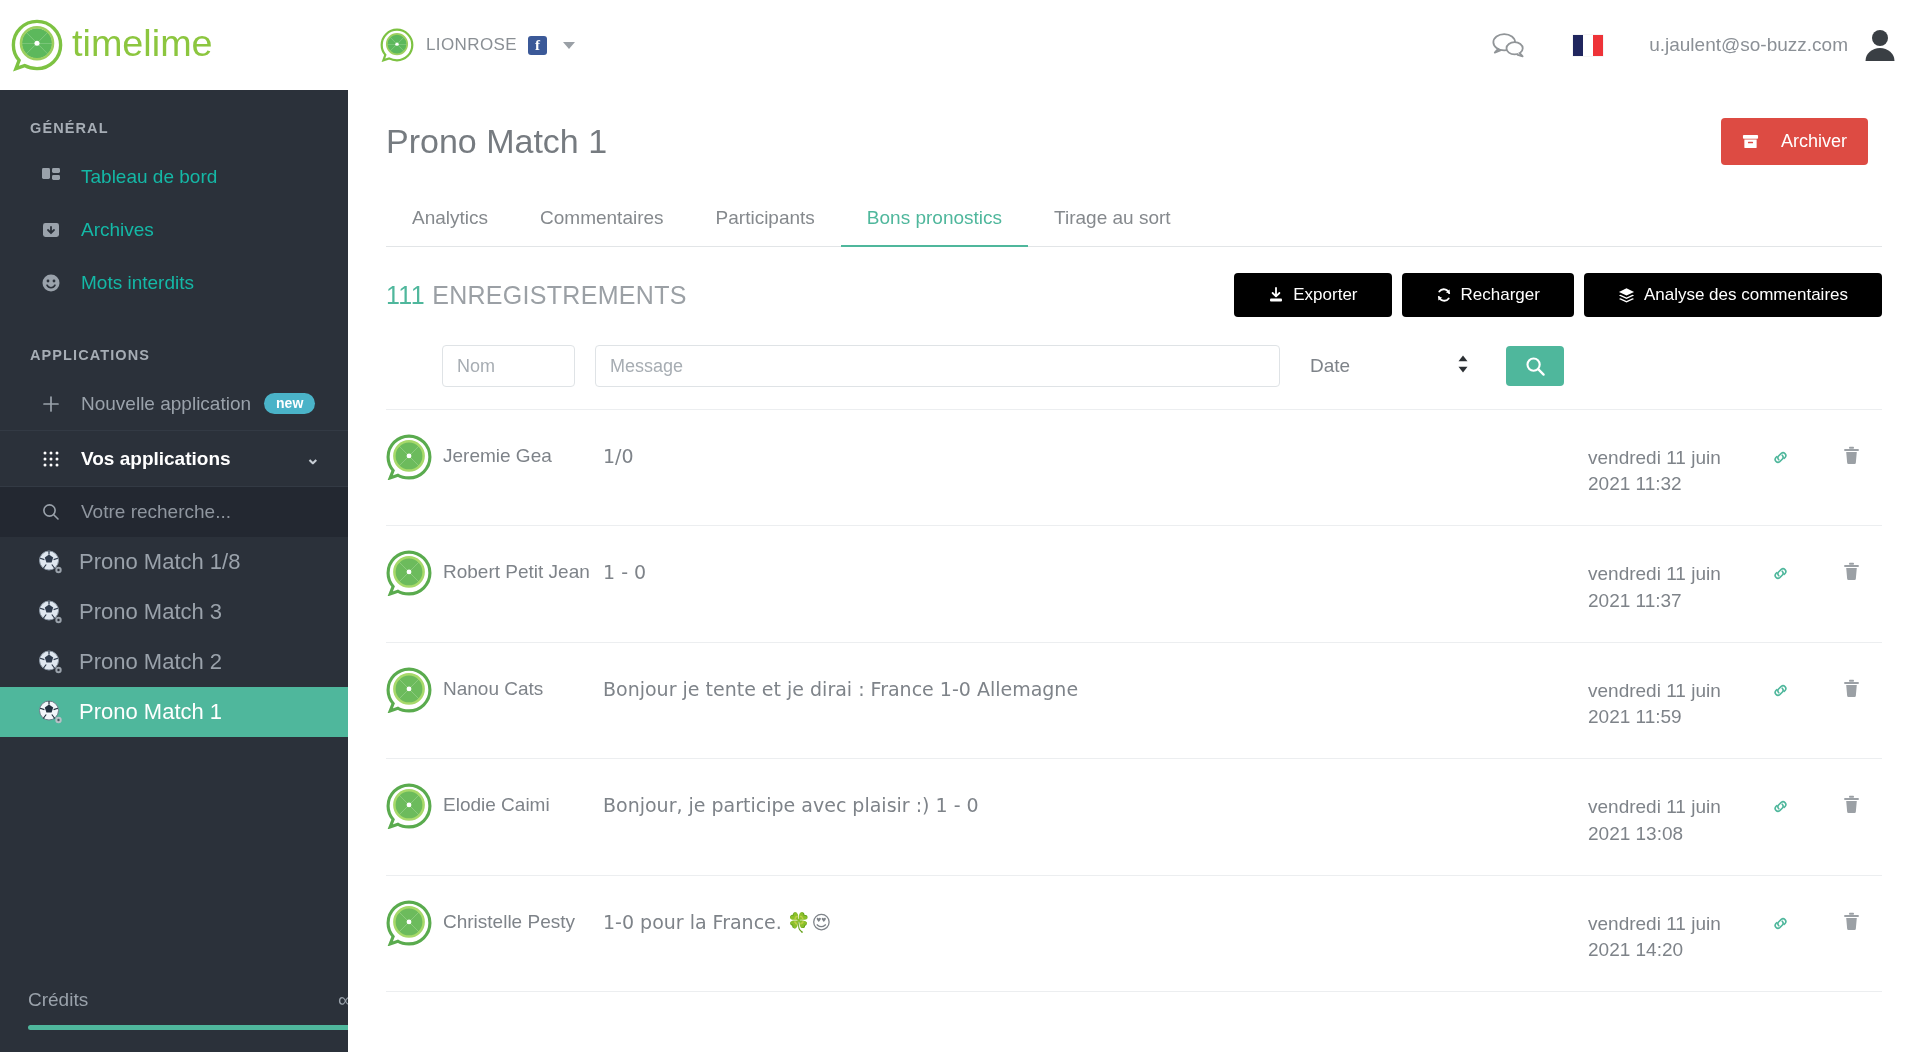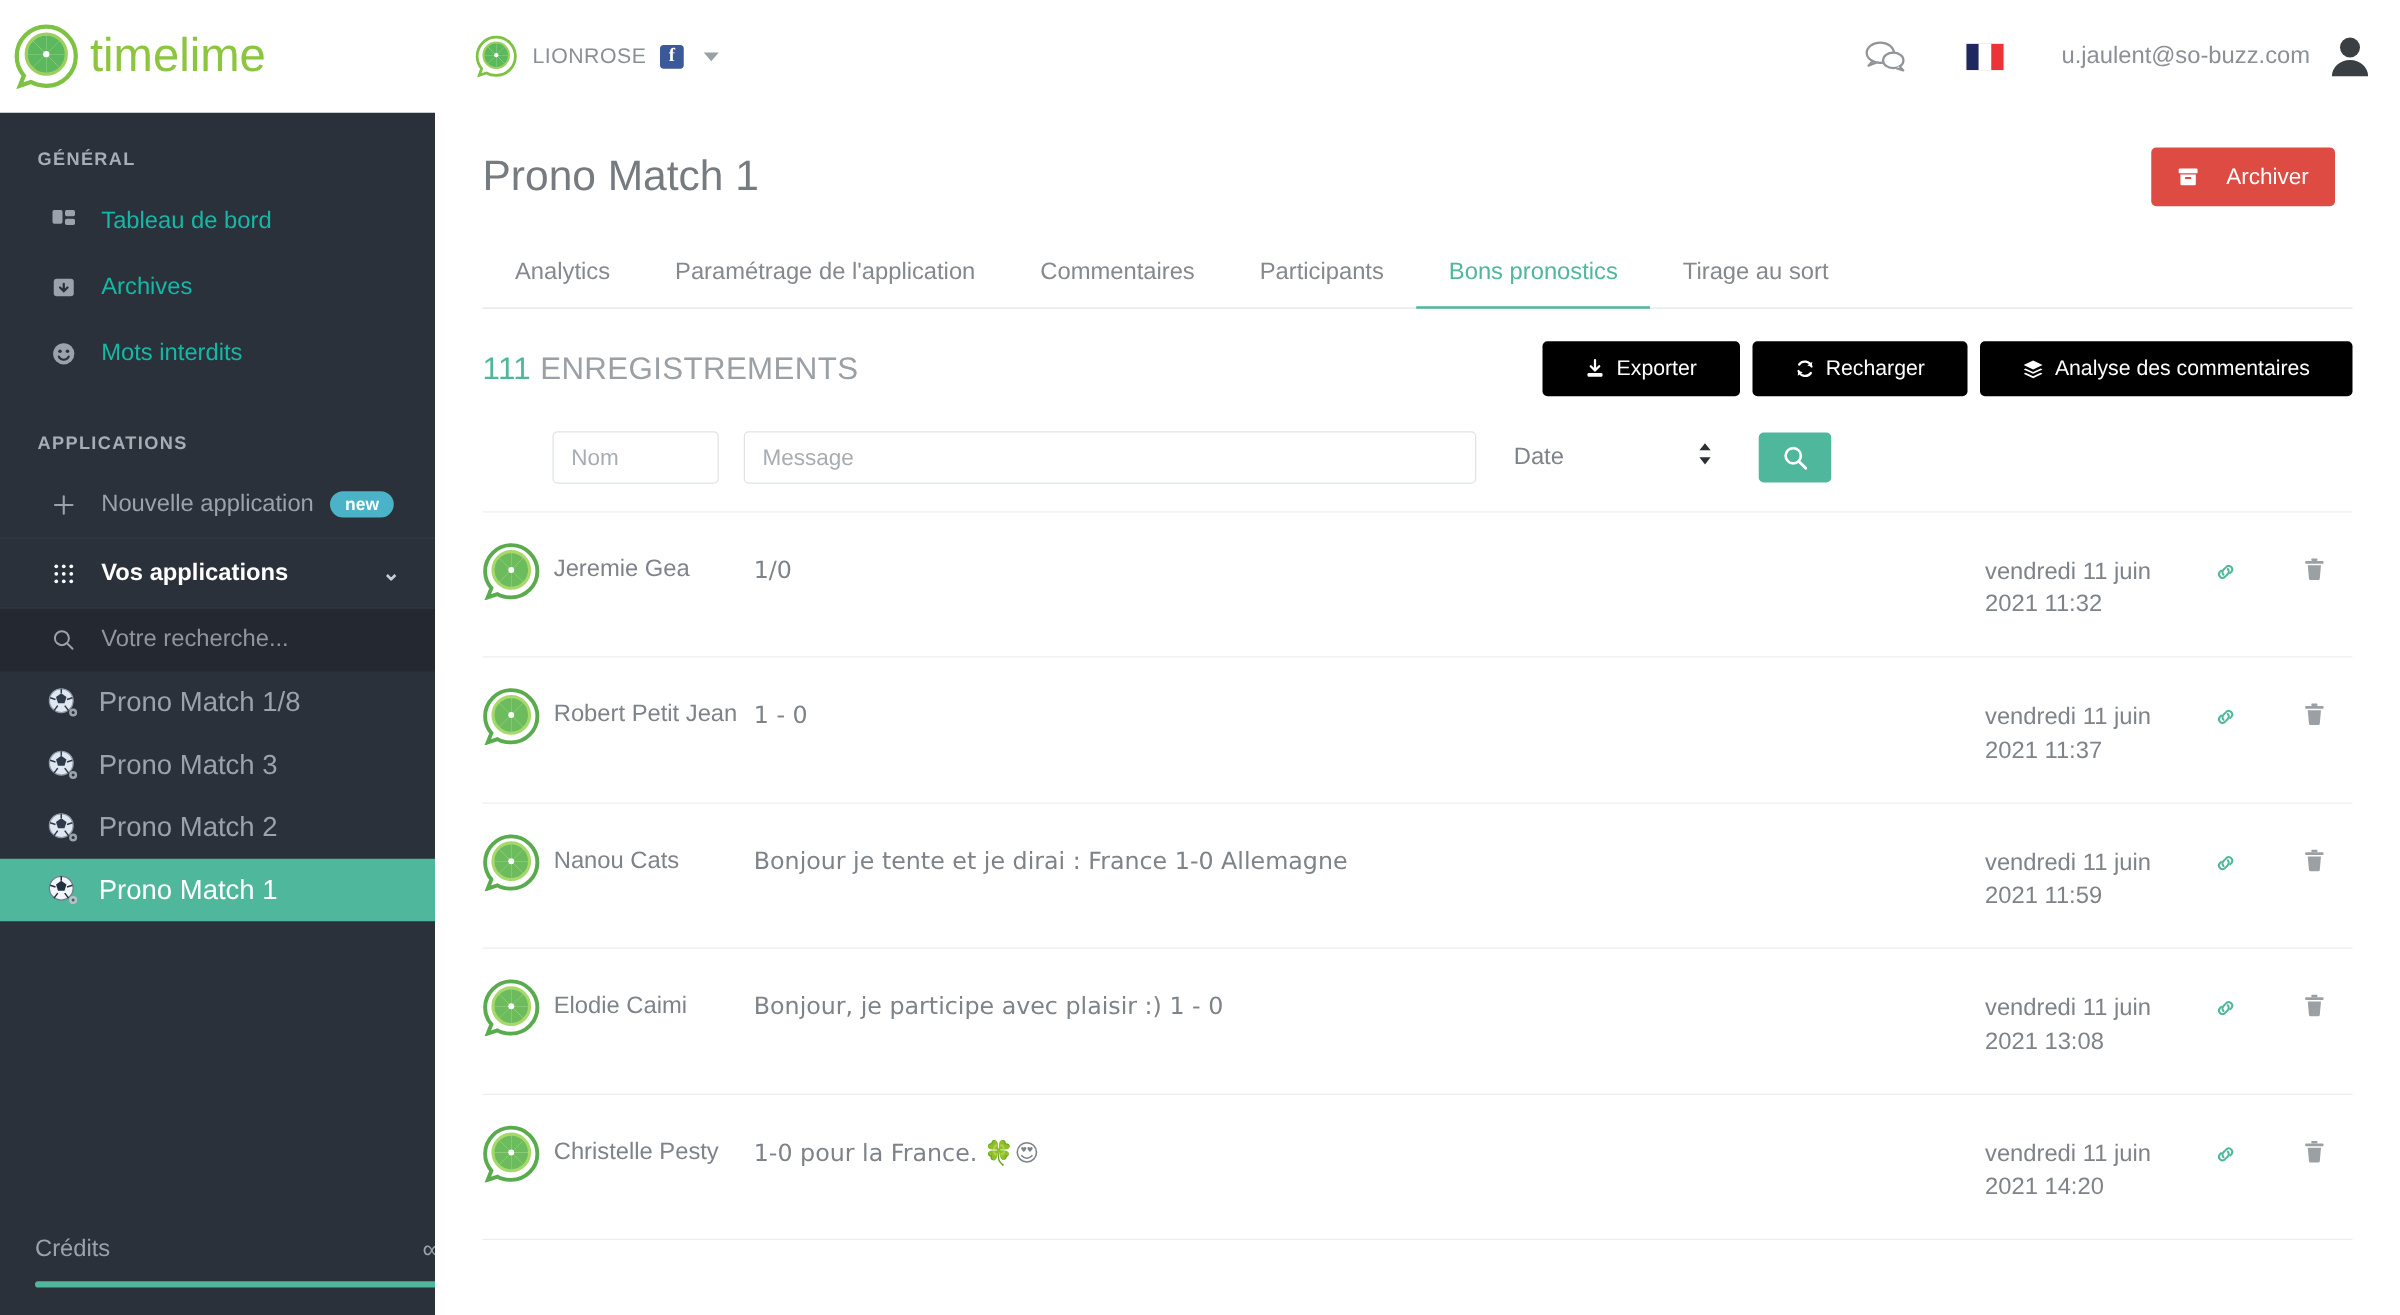--- a/index.html
+++ b/index.html
@@ -236,21 +236,21 @@
   .f-spacer { width: 56px; flex-shrink: 0; }
   .inp {
     border: 1px solid #dfe3e6; border-radius: 4px;
     height: 42px; padding: 0 14px;
     font-size: 18px; color: #6f747a;
     font-family: "Liberation Sans", sans-serif;
     outline: none; background: #fff;
   }
   .inp::placeholder { color: #a7adb3; }
   .inp-nom { width: 133px; }
-  .inp-msg { width: 586px; margin-left: 20px; }
+  .inp-msg { width: 685px; margin-left: 20px; }
   .date-sort {
     display: flex; align-items: center;
     margin-left: 30px; width: 160px;
     font-size: 19px; color: #7e8389;
     cursor: pointer;
   }
   .sort-ico { margin-left: auto; }
   .btn-search {
     margin-left: 36px;
     background: #4fb79c; border: 0; border-radius: 4px;
@@ -521,21 +521,20 @@
         <rect x="1" y="2" width="16" height="4" rx="1" fill="#ffffff"></rect>
         <path d="M2.5 7 h13 v8 a1 1 0 0 1 -1 1 h-11 a1 1 0 0 1 -1 -1 z" fill="#ffffff"></path>
         <rect x="6.3" y="9.2" width="5.4" height="1.7" rx=".6" fill="#dd4b43"></rect>
       </svg>
       <span>Archiver</span>
     </button>
   </div>
 
   <div class="tabs">
     <div class="tab">Analytics</div>
-    <div class="tab">Paramétrage de l'application</div>
     <div class="tab">Commentaires</div>
     <div class="tab">Participants</div>
     <div class="tab active">Bons pronostics</div>
     <div class="tab">Tirage au sort</div>
   </div>
 
   <div class="records-row">
     <div class="records-count">
       <b>111</b>
       <span>ENREGISTREMENTS</span>

